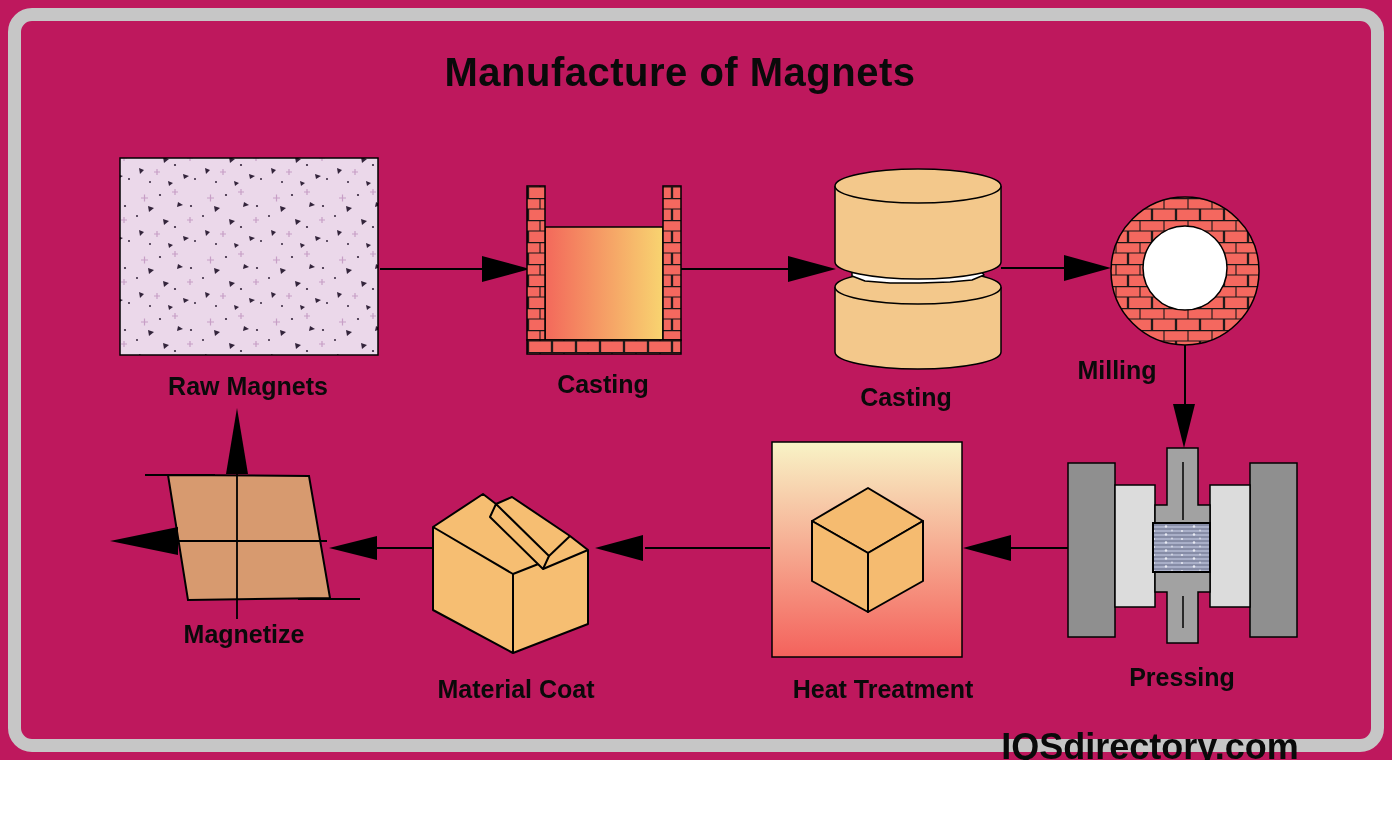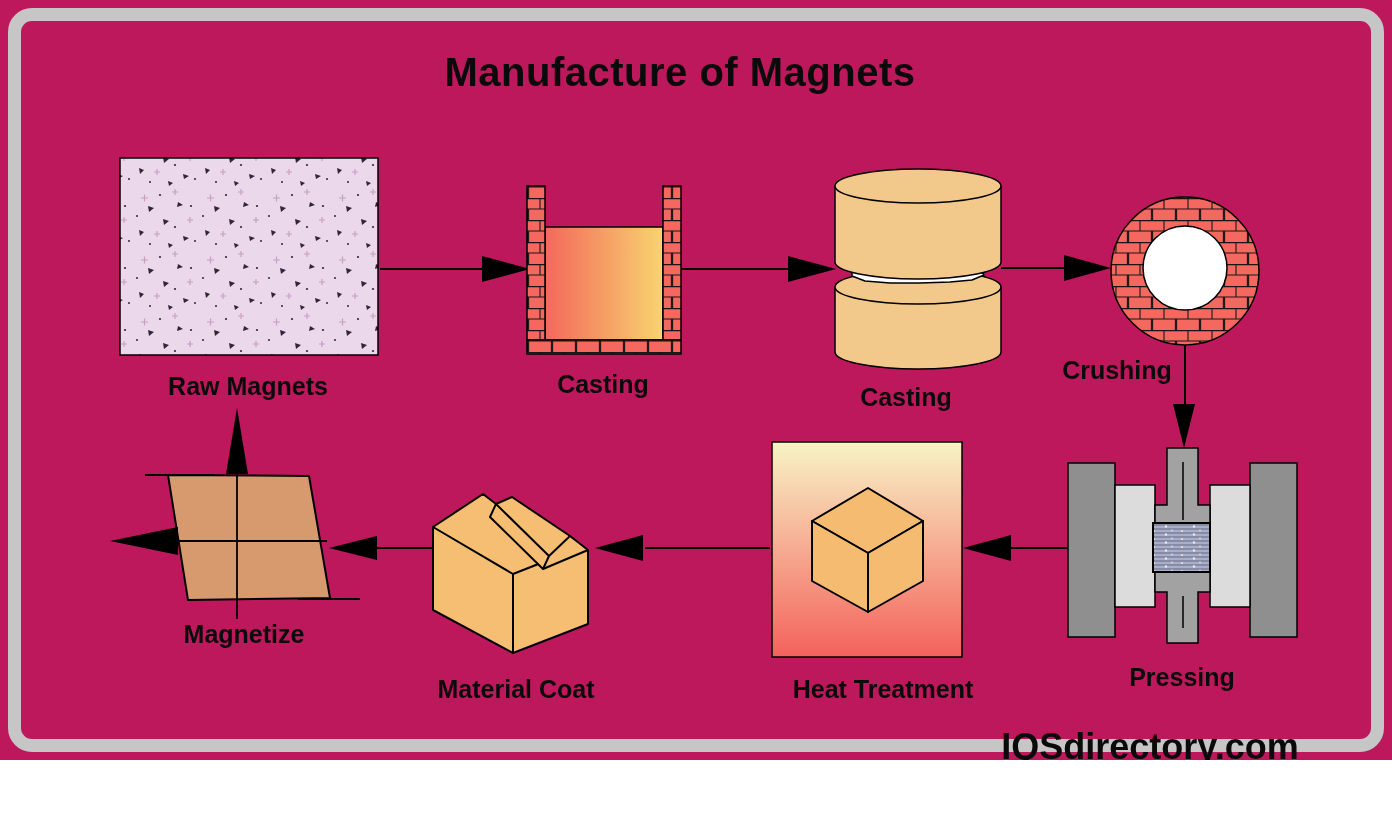--- a/index.html
+++ b/index.html
@@ -166,20 +166,20 @@
       <polygon points="237,408 226,474 248,474" fill="#000"></polygon>
       <polygon points="110,541 178,527 178,555" fill="#000"></polygon>
     </g>
   </svg>
 
   <div class="title">Manufacture of Magnets</div>
 
   <div class="label" style="left:248px;top:386px">Raw Magnets</div>
   <div class="label" style="left:603px;top:384px">Casting</div>
   <div class="label" style="left:906px;top:397px">Casting</div>
-  <div class="label" style="left:1117px;top:370px">Crushing</div>
+  <div class="label" style="left:1117px;top:370px">Milling</div>
   <div class="label" style="left:1182px;top:677px">Pressing</div>
   <div class="label" style="left:883px;top:689px">Heat Treatment</div>
   <div class="label" style="left:516px;top:689px">Material Coat</div>
   <div class="label" style="left:244px;top:634px">Magnetize</div>
 
   <div class="watermark">IQSdirectory.com</div>
 </div>
 
 </body></html>

